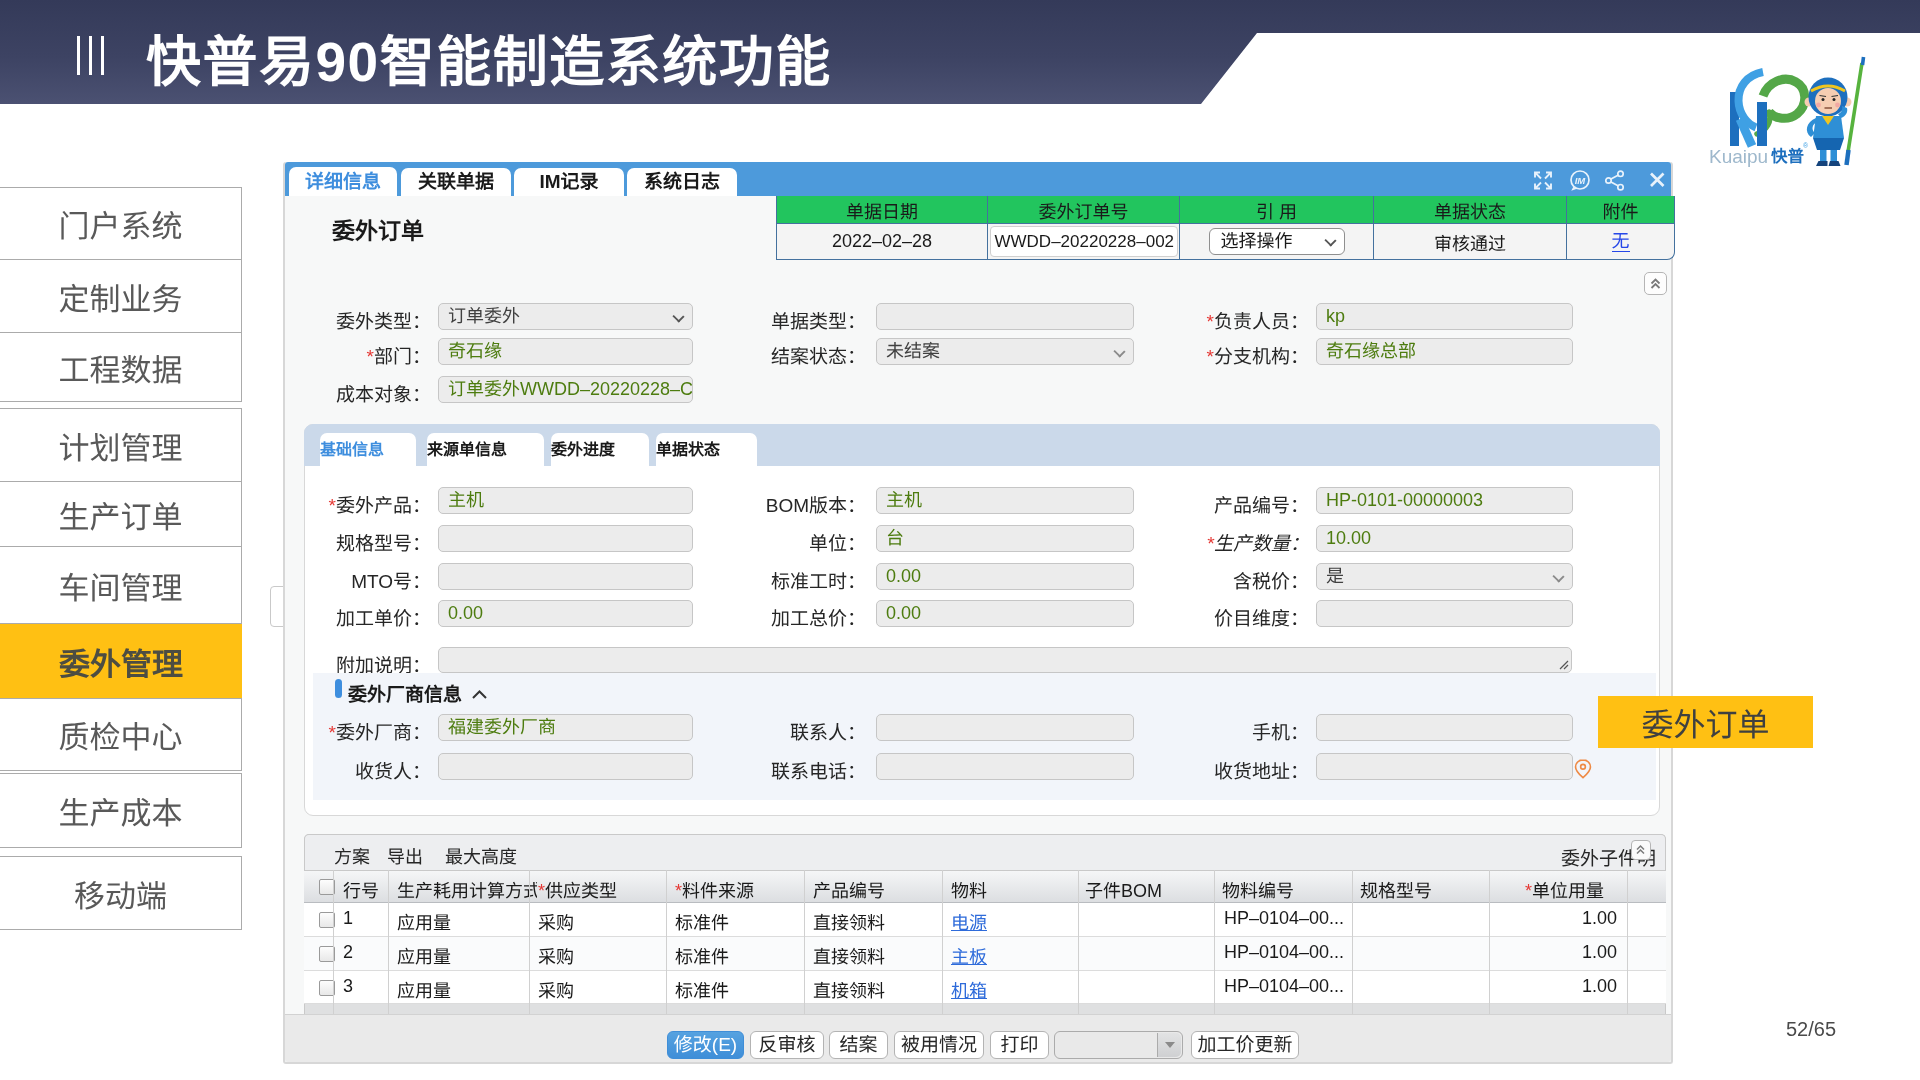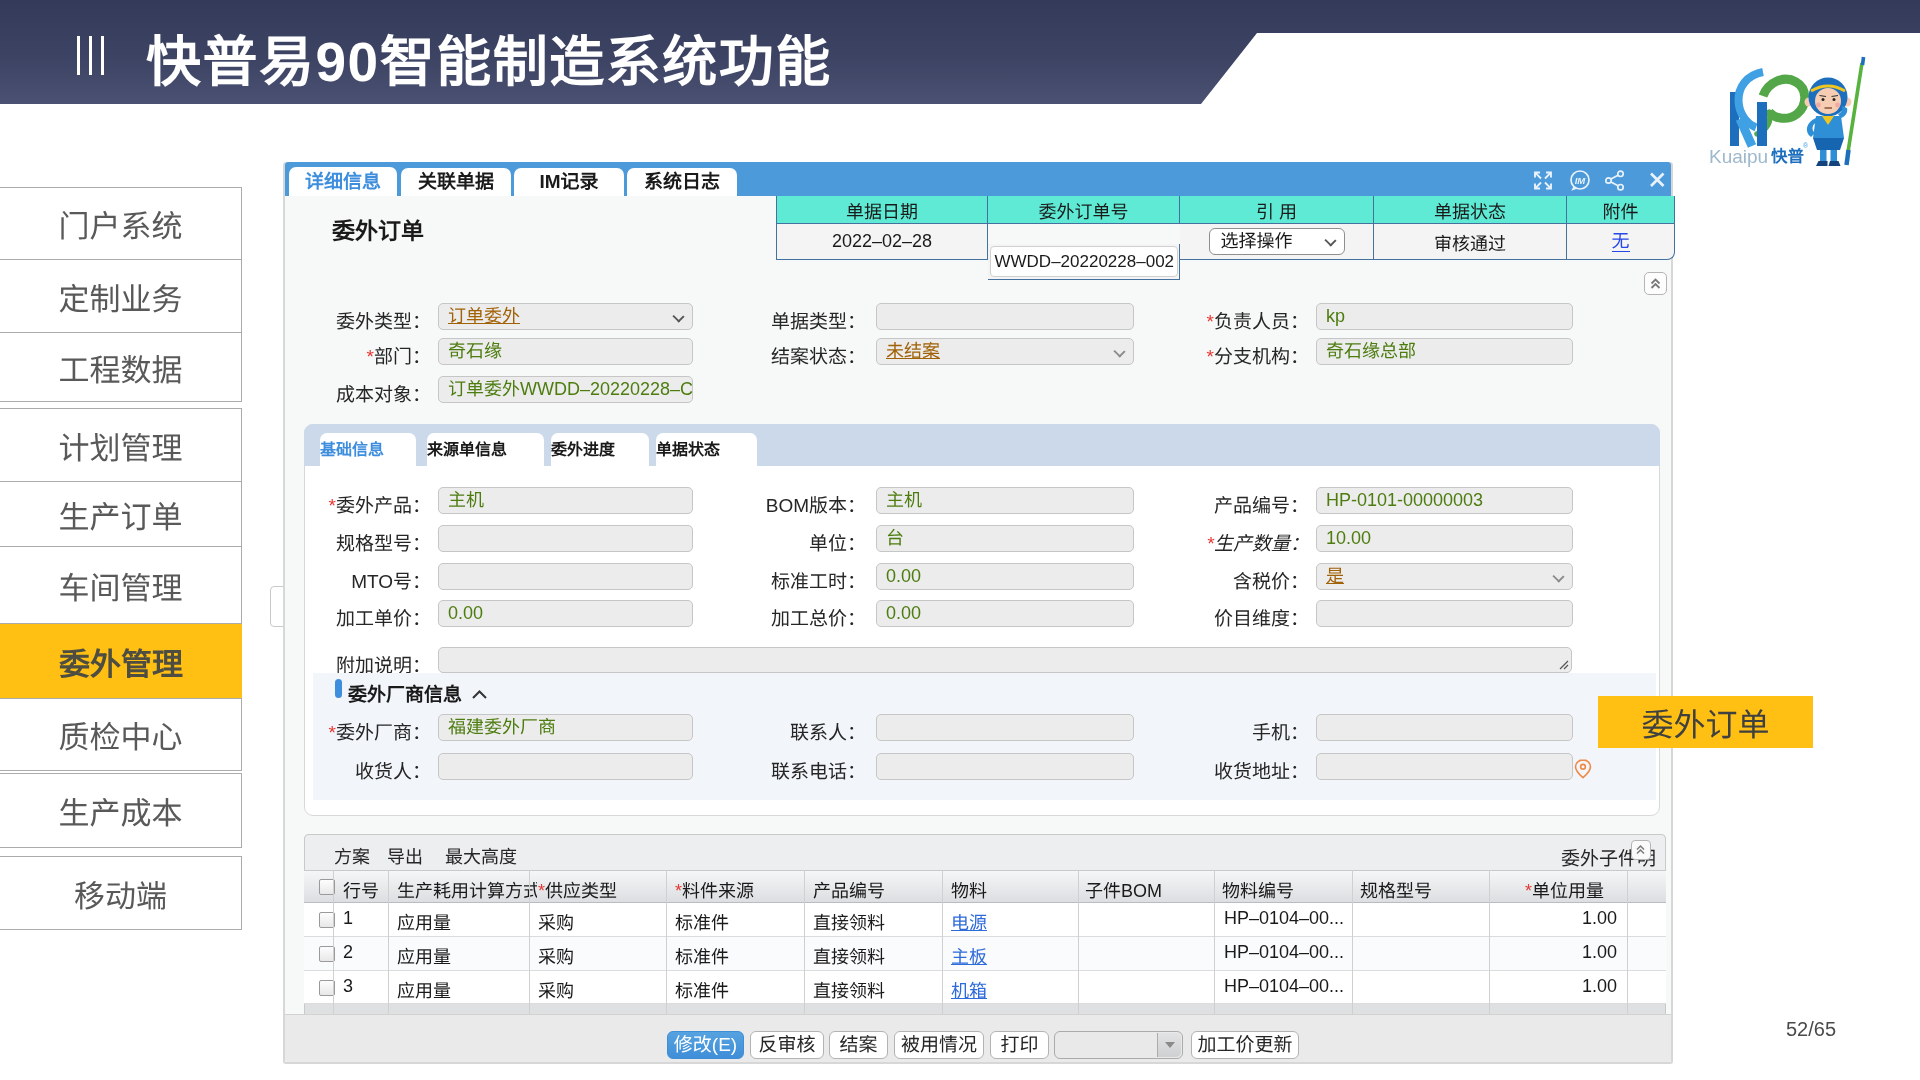--- a/index.html
+++ b/index.html
@@ -31,29 +31,29 @@
     background:#4d9adb; border-radius:3px 3px 0 0; }
   .wtab { position:absolute; background:#fff; border-radius:7px 7px 0 0;
     font-size:19px; font-weight:bold; color:#1a1a1a; text-align:center; }
   .wtab.on { color:#3e8ede; }
   .wtitle { position:absolute; left:47px; top:50px; font-size:23px; font-weight:bold; color:#1a1a1a; }
   
   .htbl { position:absolute; left:491px; top:34px; width:899px; height:64px;
     border-left:1px solid #44719e; }
   .hcell { position:absolute; border-right:1px solid #44719e; font-size:18px;
     color:#1a1a1a; display:flex; align-items:center; justify-content:center; }
-  .hrow1 { background:#5eead4; border-bottom:1px solid #44719e; height:28px; top:0; }
+  .hrow1 { background:#22c55e; border-bottom:1px solid #44719e; height:28px; top:0; }
   .hrow2 { background:#f4f4f4; border-bottom:1px solid #44719e; height:36px; top:28px; }
   
   .lbl { position:absolute; font-size:19px; color:#262626; text-align:right; white-space:nowrap; }
   .lbl .req { color:#e53935; }
   .fld { position:absolute; height:27px; background:#ececec; border:1px solid #c6c6c6;
     border-radius:5px; font-size:18px; color:#4d7c0f; line-height:25px; padding-left:9px;
     white-space:nowrap; overflow:hidden; }
-  .fld.dis { color:#a16207;text-decoration:underline; }
+  .fld.dis { color:#404040; }
   .chev { position:absolute; right:9px; top:8px; width:9px; height:9px;
     border-right:2px solid #555; border-bottom:2px solid #555; transform:rotate(45deg) scale(1,0.9); }
   .chev.g { border-color:#8a8a8a; }
   
   .panel1 { position:absolute; left:19px; top:262px; width:1356px; height:392px;
     background:#fff; border:1px solid #d8d8d8; border-radius:9px; }
   .p1band { position:absolute; left:19px; top:262px; width:1356px; height:42px;
     background:#cbd9ea; border-radius:9px 9px 0 0; }
   .ptab { position:absolute; background:#fff; border-radius:7px 7px 0 0; font-size:16px;
     font-weight:bold; color:#1a1a1a; text-align:left; height:33px; line-height:33px; }
@@ -192,21 +192,21 @@
 
   <div class="wtitle">委外订单</div>
 
   <div class="htbl">
     <div class="hcell hrow1" style="left:0;width:211px;">单据日期</div>
     <div class="hcell hrow1" style="left:211px;width:192px;">委外订单号</div>
     <div class="hcell hrow1" style="left:403px;width:194px;">引 用</div>
     <div class="hcell hrow1" style="left:597px;width:193px;">单据状态</div>
     <div class="hcell hrow1" style="left:790px;width:108px;border-right:1px solid #44719e;">附件</div>
     <div class="hcell hrow2" style="left:0;width:211px;">2022–02–28</div>
-    <div class="hcell hrow2" style="left:211px;width:192px;padding:0;margin-top:20px;">
+    <div class="hcell hrow2" style="left:211px;width:192px;padding:0;">
       <span style="display:block;width:188px;height:31px;background:#fff;border:1px solid #d0d0d0;border-radius:4px;line-height:29px;text-align:left;padding-left:4px;white-space:nowrap;font-size:17px;">WWDD–20220228–002</span>
     </div>
     <div class="hcell hrow2" style="left:403px;width:194px;">
       <span style="position:relative;display:block;width:136px;height:27px;background:#fff;border:1px solid #8f8f8f;border-radius:6px;line-height:25px;text-align:left;padding-left:11px;">选择操作<i class="chev" style="top:7px;"></i></span>
     </div>
     <div class="hcell hrow2" style="left:597px;width:193px;text-align:right;">审核通过</div>
     <div class="hcell hrow2" style="left:790px;width:108px;border-right:1px solid #44719e;border-radius:0 0 8px 0;">
         <span style="color:#2647e8;border-bottom:1.5px solid #2647e8;line-height:20px;">无</span>
       </div>
   </div>

